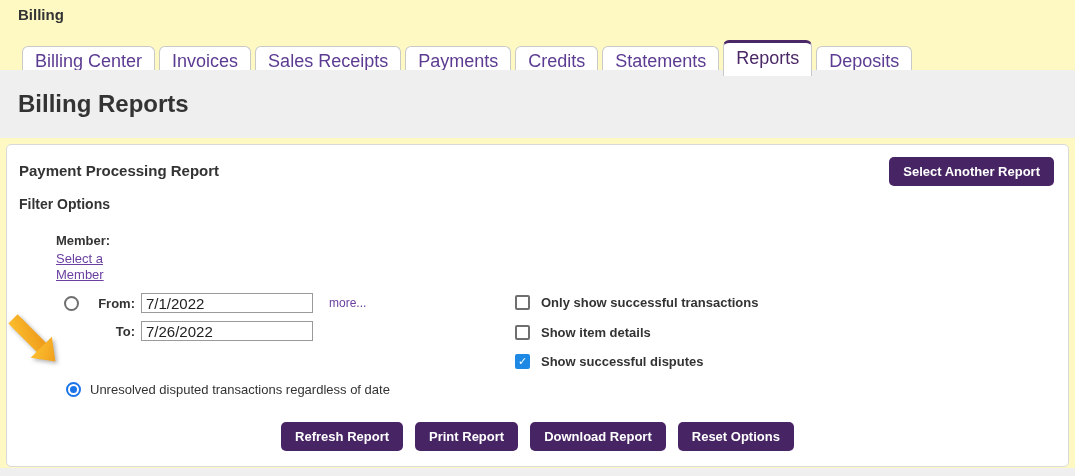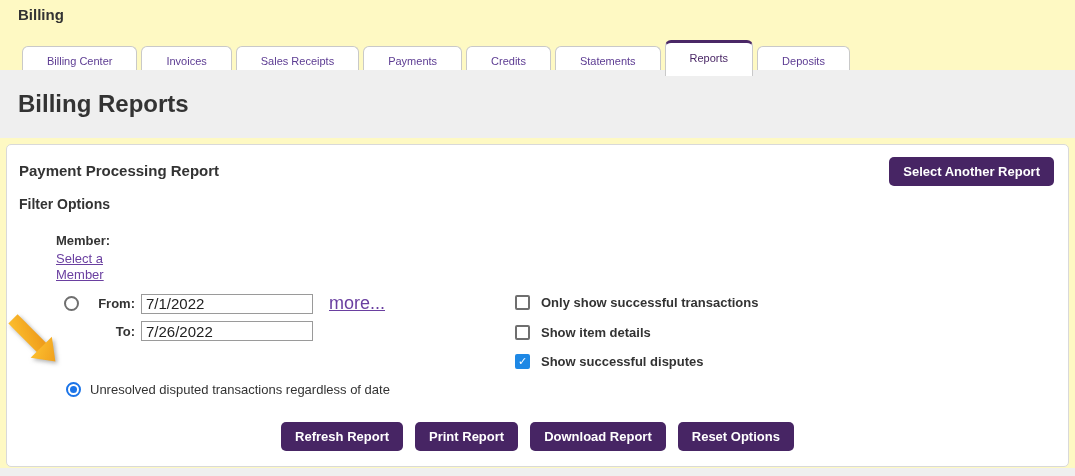--- a/index.html
+++ b/index.html
@@ -2,22 +2,22 @@
 <html><head>
 <meta charset="utf-8">
 <style>
   * { margin:0; padding:0; box-sizing:border-box; }
   body { font-family:"Liberation Sans", sans-serif; background:#fff; }
   .page { position:relative; width:1075px; height:476px; background:#fef9c3; overflow:hidden; color:#2e2e2e; }
 
   .billing-title { position:absolute; left:18px; top:6px; font-size:15px; font-weight:bold; color:#333; }
 
   .tabs { position:absolute; left:22px; top:40px; display:flex; gap:4px; align-items:flex-end; height:36px; }
-  .tab { height:30px; line-height:28px; padding:0 24px; background:#fff; border:1px solid #c9c9c9; border-bottom:none;
-         border-radius:6px 6px 0 0; color:#5c3b92; font-size:11px; cursor:pointer; position:relative; z-index:1; }
+  .tab { height:30px; line-height:28px; padding:0 12px; background:#fff; border:1px solid #c9c9c9; border-bottom:none;
+         border-radius:6px 6px 0 0; color:#5c3b92; font-size:18px; cursor:pointer; position:relative; z-index:1; }
   .tab.checked { height:36px; line-height:30px; border-top:3px solid #4a2766; z-index:3; color:#4a2766; }
 
   .band { position:absolute; left:0; top:70px; width:100%; height:68px; background:#efefef; display:flex; align-items:center; z-index:2; }
   .band-title { margin-left:18px; font-size:24px; font-weight:bold; color:#333; }
 
   .panel { position:absolute; left:6px; top:144px; width:1063px; height:323px; background:#fff;
            border:1px solid #d9d9d9; border-radius:5px; }
 
   .report-title { position:absolute; left:12px; top:17px; font-size:15px; font-weight:bold; color:#333; }
   .btn { background:#472564; color:#fff; font-weight:bold; font-size:13px; border:none; border-radius:5px;
@@ -28,21 +28,21 @@
   .member-block { position:absolute; left:49px; top:88px; font-size:13px; }
   .member-label { font-weight:bold; color:#333; }
   .member-link { display:block; width:62px; margin-top:3px; color:#6a3fa0; text-decoration:underline; line-height:1.25; cursor:pointer; }
 
   .row { position:absolute; display:flex; align-items:center; }
   .from-row { left:57px; top:148px; }
   .to-row   { left:72px; top:176px; }
   .field-label { display:inline-block; width:56px; text-align:right; margin-right:6px; font-size:13px; font-weight:bold; color:#333; }
   .date-input { width:172px; height:20px; border:1px solid #9a9a9a; font-size:15px; padding:0 4px; color:#222;
                 font-family:"Liberation Sans", sans-serif; }
-  .more-link { margin-left:16px; font-size:18px; color:#6a3fa0; text-decoration:underline; cursor:pointer; }
+  .more-link { margin-left:16px; font-size:12px; color:#6a3fa0; cursor:pointer; }
 
   .radio { width:15px; height:15px; border-radius:50%; border:2px solid #6f6f6f; background:#fff; flex:0 0 auto; cursor:pointer; position:relative; }
   .radio.checked { border-color:#1b74e8; }
   .radio.checked::after { content:""; position:absolute; left:2px; top:2px; width:7px; height:7px; border-radius:50%; background:#1b74e8; }
 
   .checkbox { width:15px; height:15px; border:2px solid #6f6f6f; border-radius:2px; background:#fff; flex:0 0 auto; cursor:pointer;
               display:flex; align-items:center; justify-content:center; color:transparent; font-size:11px; }
   .checkbox.checked { background:#1e88e5; border-color:#1e88e5; color:#fff; }
 
   .check-row { left:508px; display:flex; align-items:center; }

